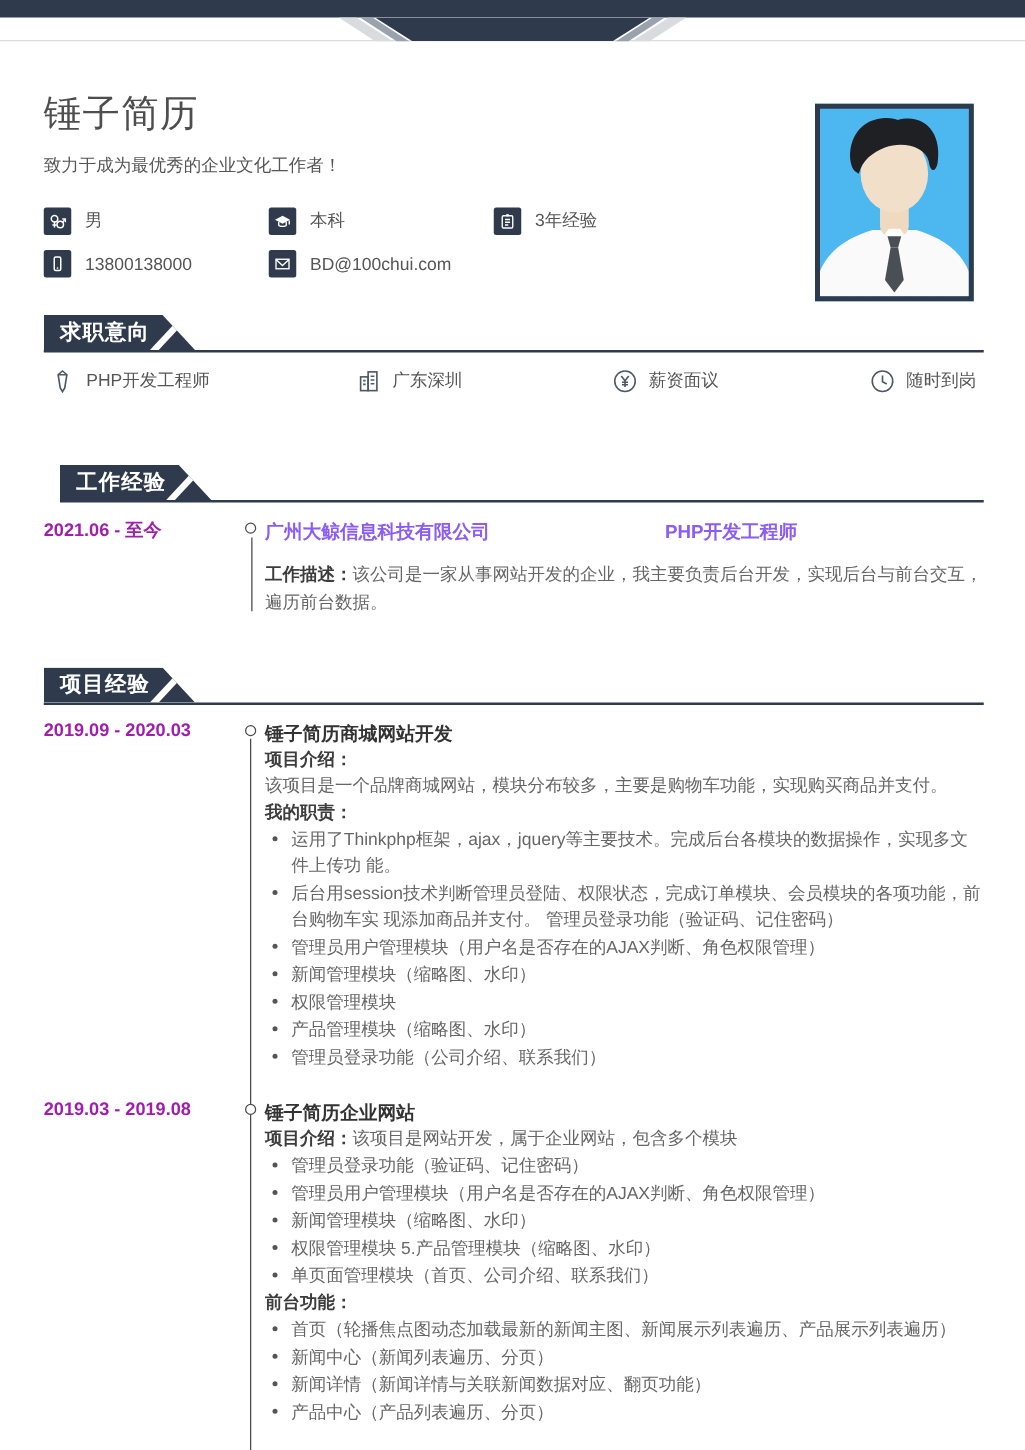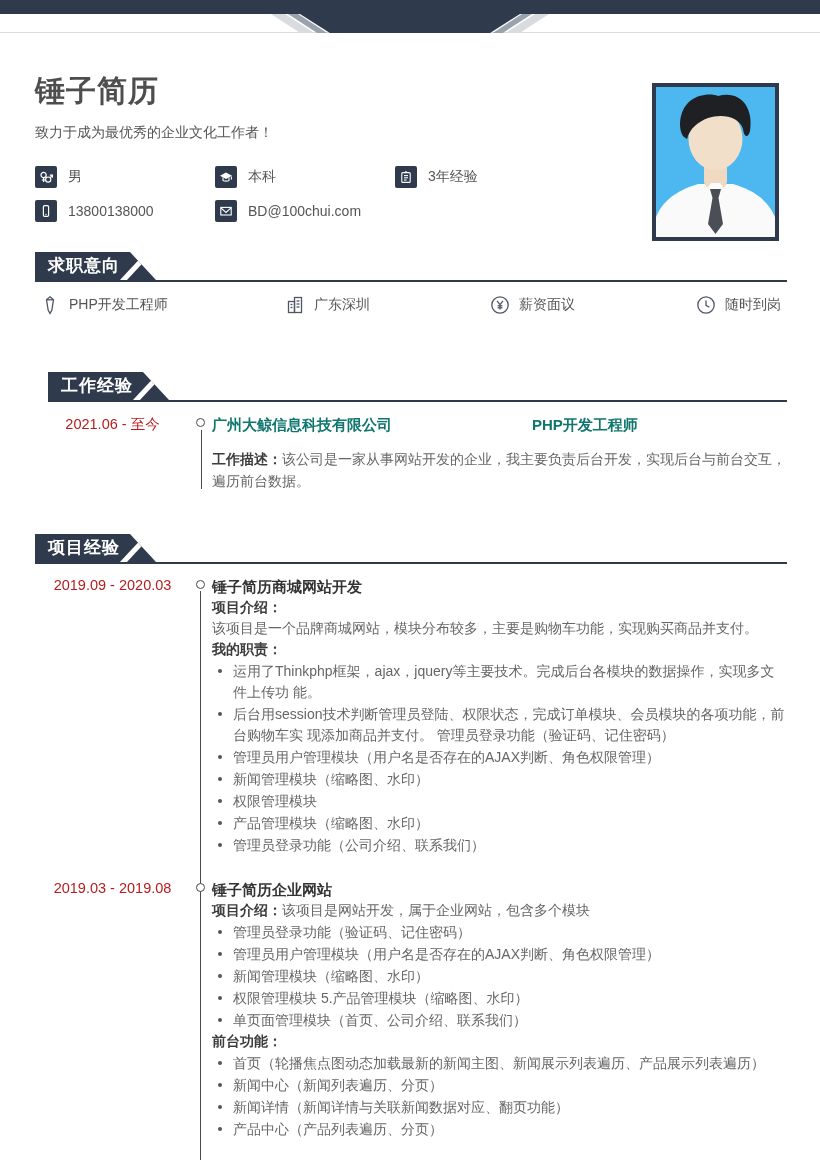--- a/index.html
+++ b/index.html
@@ -19,21 +19,21 @@
           background: #2f3b4c; clip-path: polygon(0 0, 100% 0, 86.4% 100%, 13.6% 100%); }
   .stripe { position: absolute; top: 14px; height: 19px; transform-origin: top left; }
   .stripe.light { background: #d9dcdf; width: 14px; }
   .stripe.mid { background: #9aa3ad; width: 10px; }
   .s-l1 { left: 271px; transform: skewX(57deg); }
   .s-l2 { left: 288px; transform: skewX(57deg); }
   .s-r1 { left: 522px; transform: skewX(-57deg); }
   .s-r2 { left: 535px; transform: skewX(-57deg); }
   
   .header { position: relative; padding: 38px 35px 0 35px; height: 187px; }
-  .name { font-size: 30px; font-weight: 700; color: #4e4e4e; letter-spacing: 1px; }
+  .name { font-size: 30px; font-weight: 400; color: #4e4e4e; letter-spacing: 1px; }
   .tagline { margin-top: 12px; font-size: 14px; color: #555; }
   .info-grid { margin-top: 24px; display: grid; grid-template-columns: 180px 180px 240px; row-gap: 12px; }
   .info-item { display: flex; align-items: center; height: 22px; font-size: 14px; color: #555; }
   .tile { width: 22px; height: 22px; border-radius: 2px; background: #2f3b4c; color: #fff;
           display: flex; align-items: center; justify-content: center; margin-right: 11px; flex: none; }
   .avatar { position: absolute; left: 652px; top: 50px; width: 127px; height: 158px;
             background: #4db7f0; border: 4px solid #2f3b4c; overflow: hidden; }
   .avatar svg { display: block; }
   
   .sec { position: relative; margin: 0 33px 0 35px; height: 30px; border-bottom: 2px solid #2f3b4c; }
@@ -46,26 +46,26 @@
   .sec.intent { margin-top: 32px; }
   .sec.work { margin-top: 56px; margin-left: 48px; }
   .sec.projects { margin-top: 42px; }
   
   .intent-row { display: grid; grid-template-columns: 245px 205px 206px auto;
                 margin-top: 12px; padding: 0 33px 0 40px; }
   .intent-item { display: flex; align-items: center; height: 22px; font-size: 14px; color: #555; }
   .intent-item svg { margin-right: 9px; flex: none; }
   
   .entry { display: grid; grid-template-columns: 155px 22px 1fr; padding: 0 33px 0 35px; margin-top: 11px; }
-  .date { font-weight: normal; font-size: 14.5px; color: #b91c1c; padding-top: 2px; text-align: center; }
+  .date { font-weight: bold; font-size: 14.5px; color: #a21caf; padding-top: 2px; }
   .tl { position: relative; }
   .tl-circle { position: absolute; left: 50%; top: 5px; width: 9px; height: 9px; margin-left: -5.5px;
                border: 1.5px solid #4a4a4a; border-radius: 50%; background: #fff; z-index: 2; }
   .tl-line { position: absolute; left: 50%; top: 17px; bottom: 3px; width: 1px; background: #4a4a4a; }
-  .company-row { display: flex; font-size: 15px; font-weight: bold; color: #0f766e; padding-top: 3px; }
+  .company-row { display: flex; font-size: 15px; font-weight: bold; color: #8b5cf6; padding-top: 3px; }
   .company { width: 320px; }
   .desc { margin-top: 13px; font-size: 14px; line-height: 22px; color: #666; }
   .desc b, .blabel, .intro-line b { font-weight: bold; color: #3d3d3d; }
   
   .proj-list { position: relative; padding-top: 11px; }
   .proj-list .entry { margin-top: 0; }
   .proj-vline { position: absolute; left: 200px; top: 27px; width: 1px; height: 1400px;
                 background: #4a4a4a; z-index: 0; }
   .entry.second { margin-top: 22px; }
   .pname { font-size: 15px; font-weight: bold; color: #333; padding-top: 3px; }

